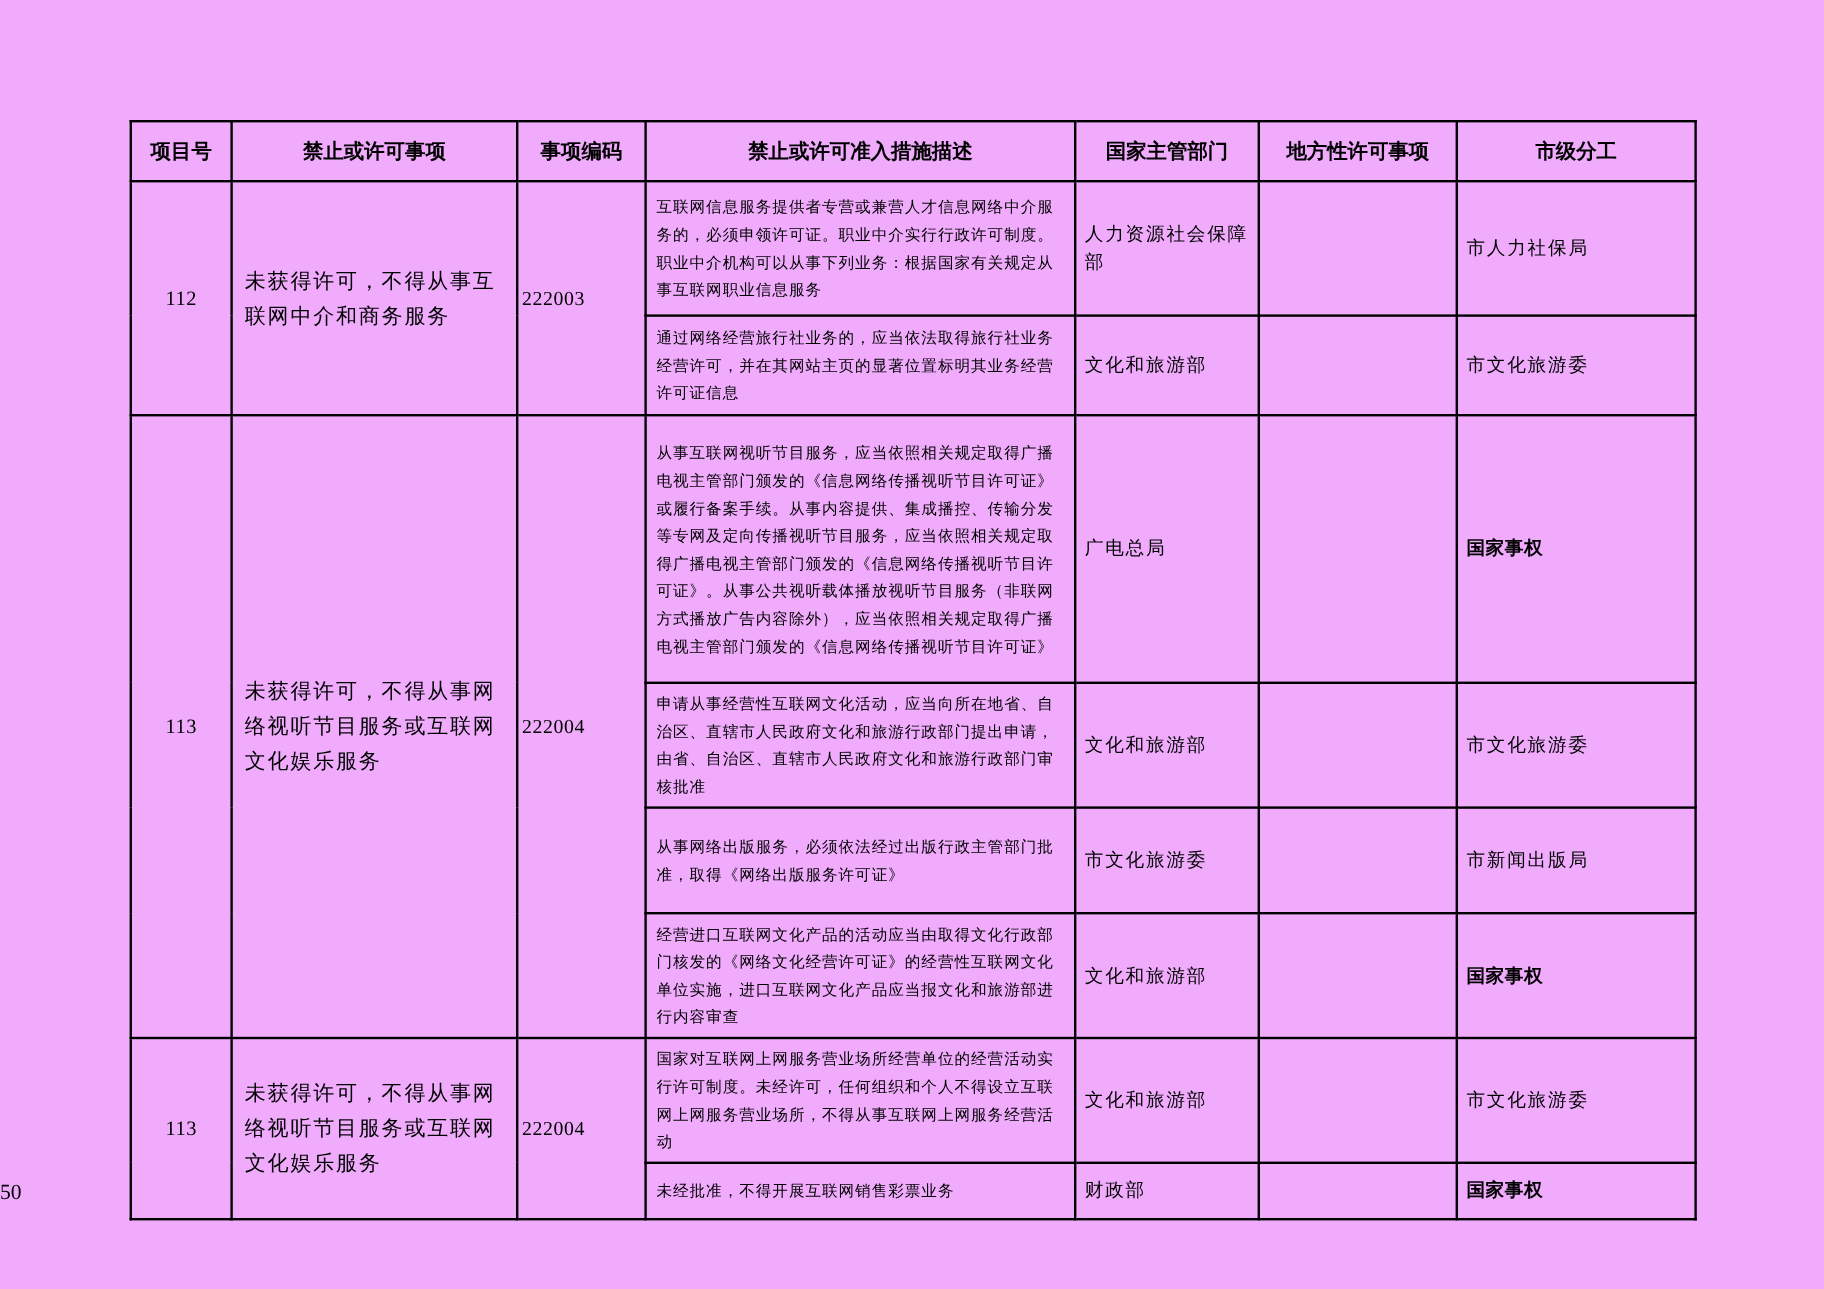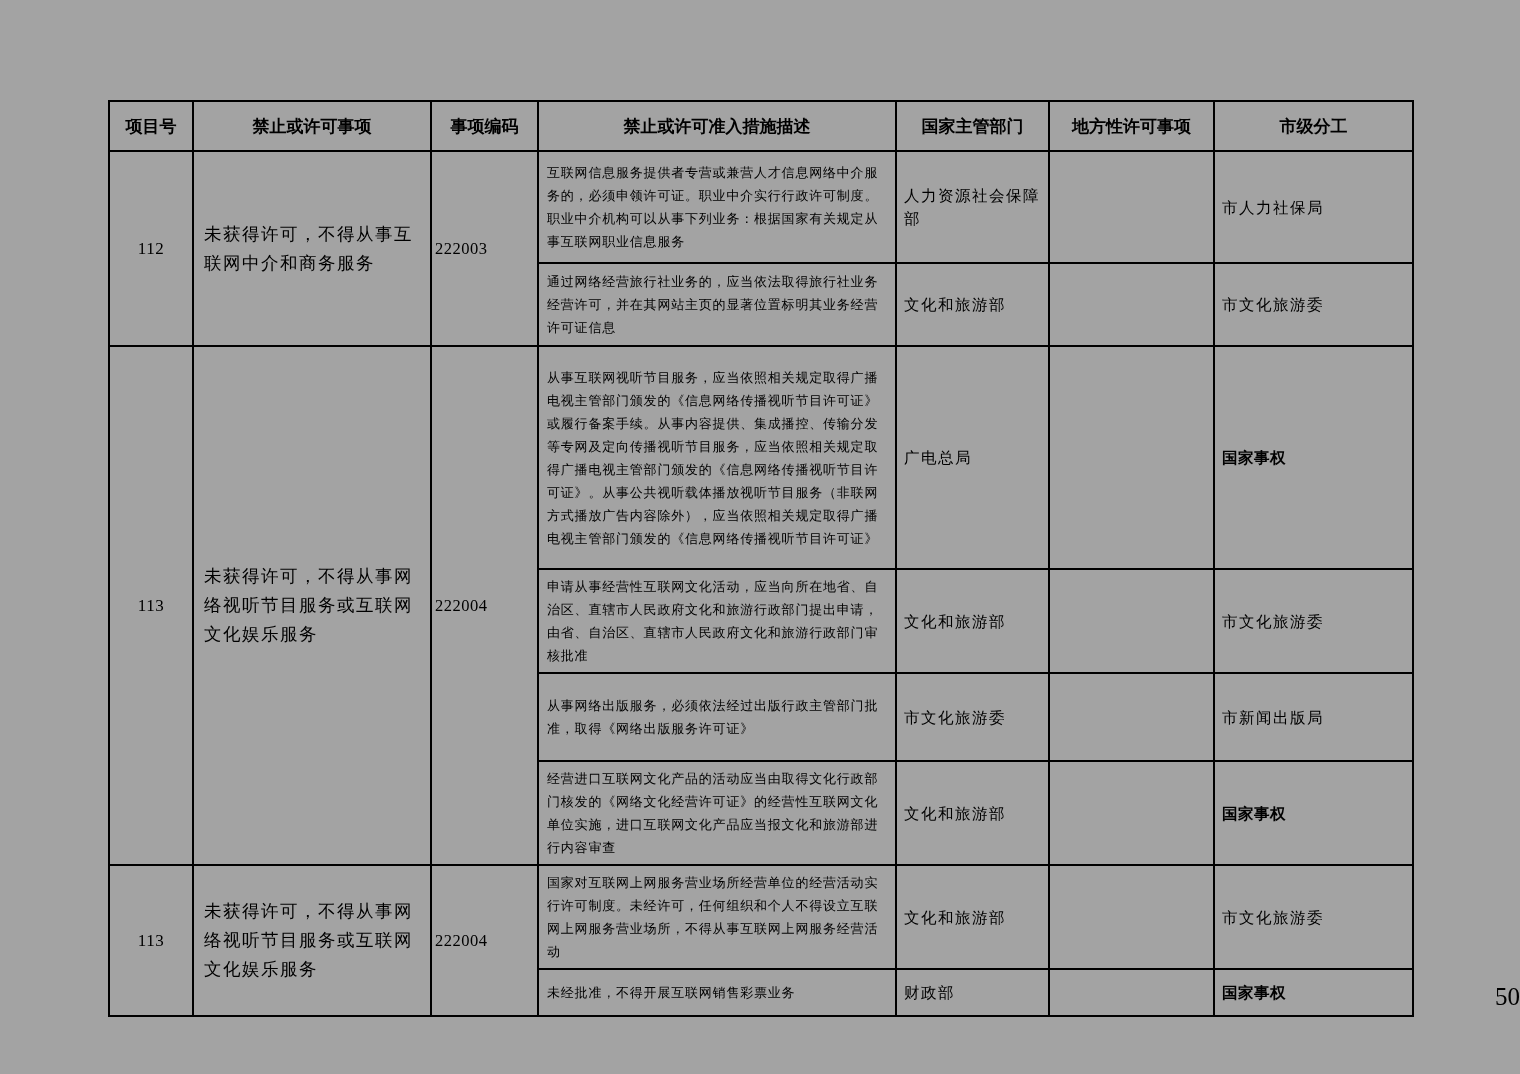--- a/index.html
+++ b/index.html
@@ -5,21 +5,21 @@
   html, body { margin: 0; padding: 0; }
   body {
     background: #ffffff;
     font-family: "Liberation Serif", "DejaVu Serif", serif;
     color: #000;
   }
   .page {
     position: relative;
     width: 1520px;
     height: 1074px;
-    background: #a3a3a3;
+    background: #f0abfc;
     overflow: hidden;
   }
   table.doc-table {
     position: absolute;
     left: 108px;
     top: 100px;
     width: 1304px;
     border-collapse: collapse;
     table-layout: fixed;
   }
@@ -66,22 +66,22 @@
     font-size: 15.5px;
     letter-spacing: 1.5px;
     padding-left: 7px;
   }
   td.bold { font-weight: bold; letter-spacing: 0.5px; border-radius: 21px; }
   .page-number {
     position: absolute;
     top: 983px;
     left: 0;
     width: 100%;
-    text-align: right;
-    font-size: 25px;
+    text-align: left;
+    font-size: 18px;
   }
 </style>
 </head>
 <body>
 
 <div class="page">
 
   <table class="doc-table">
     <colgroup>
       <col style="width:84px">

